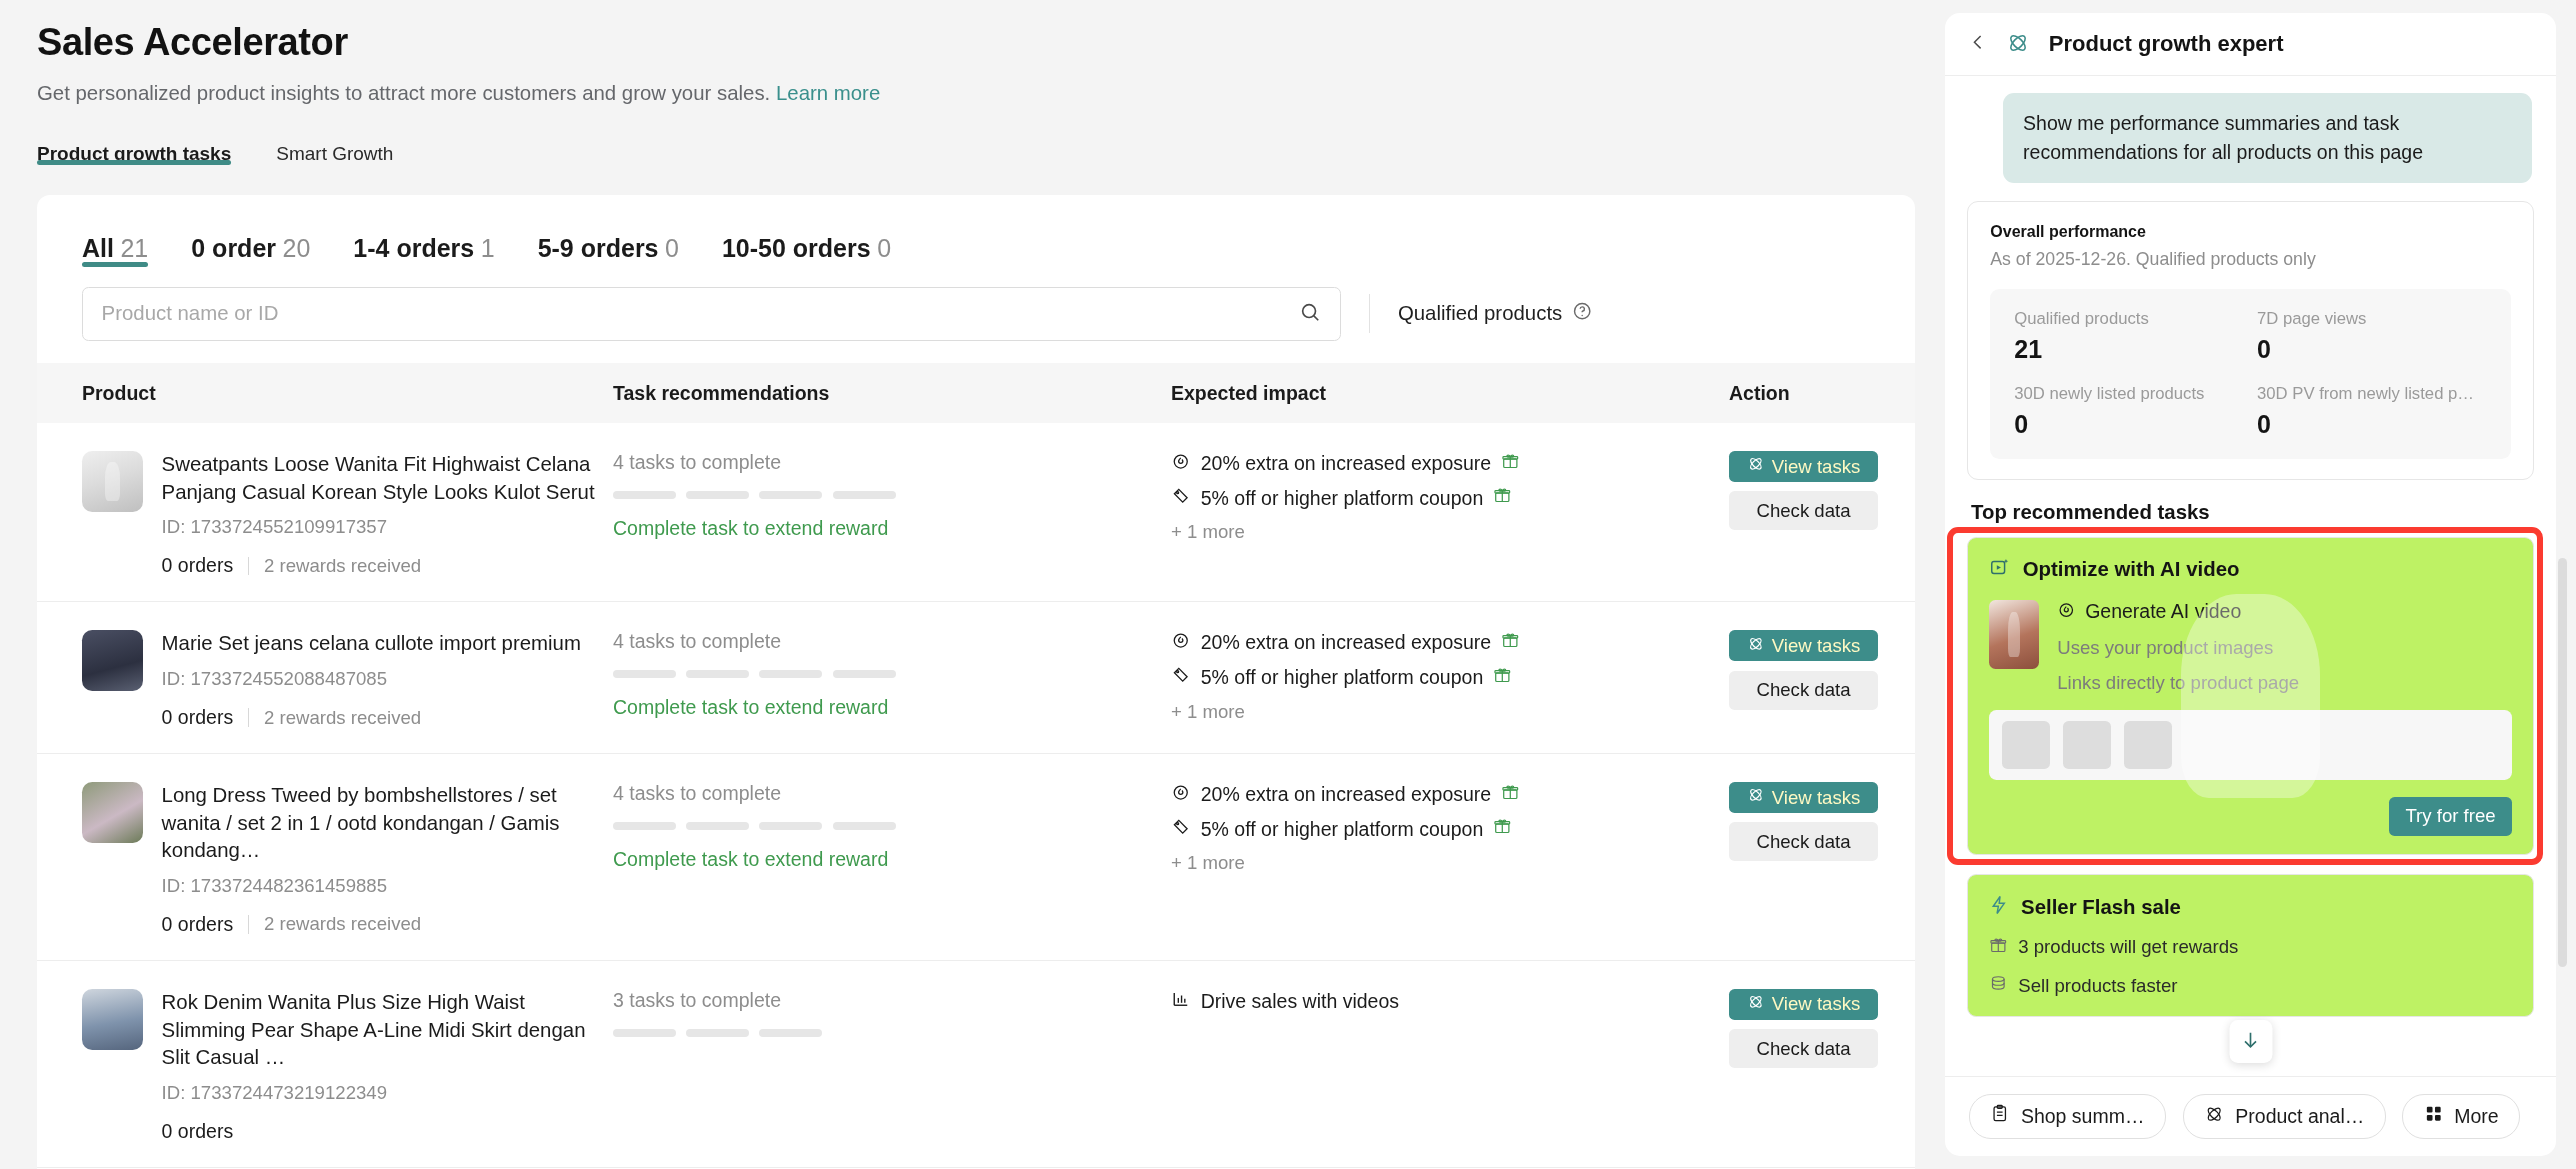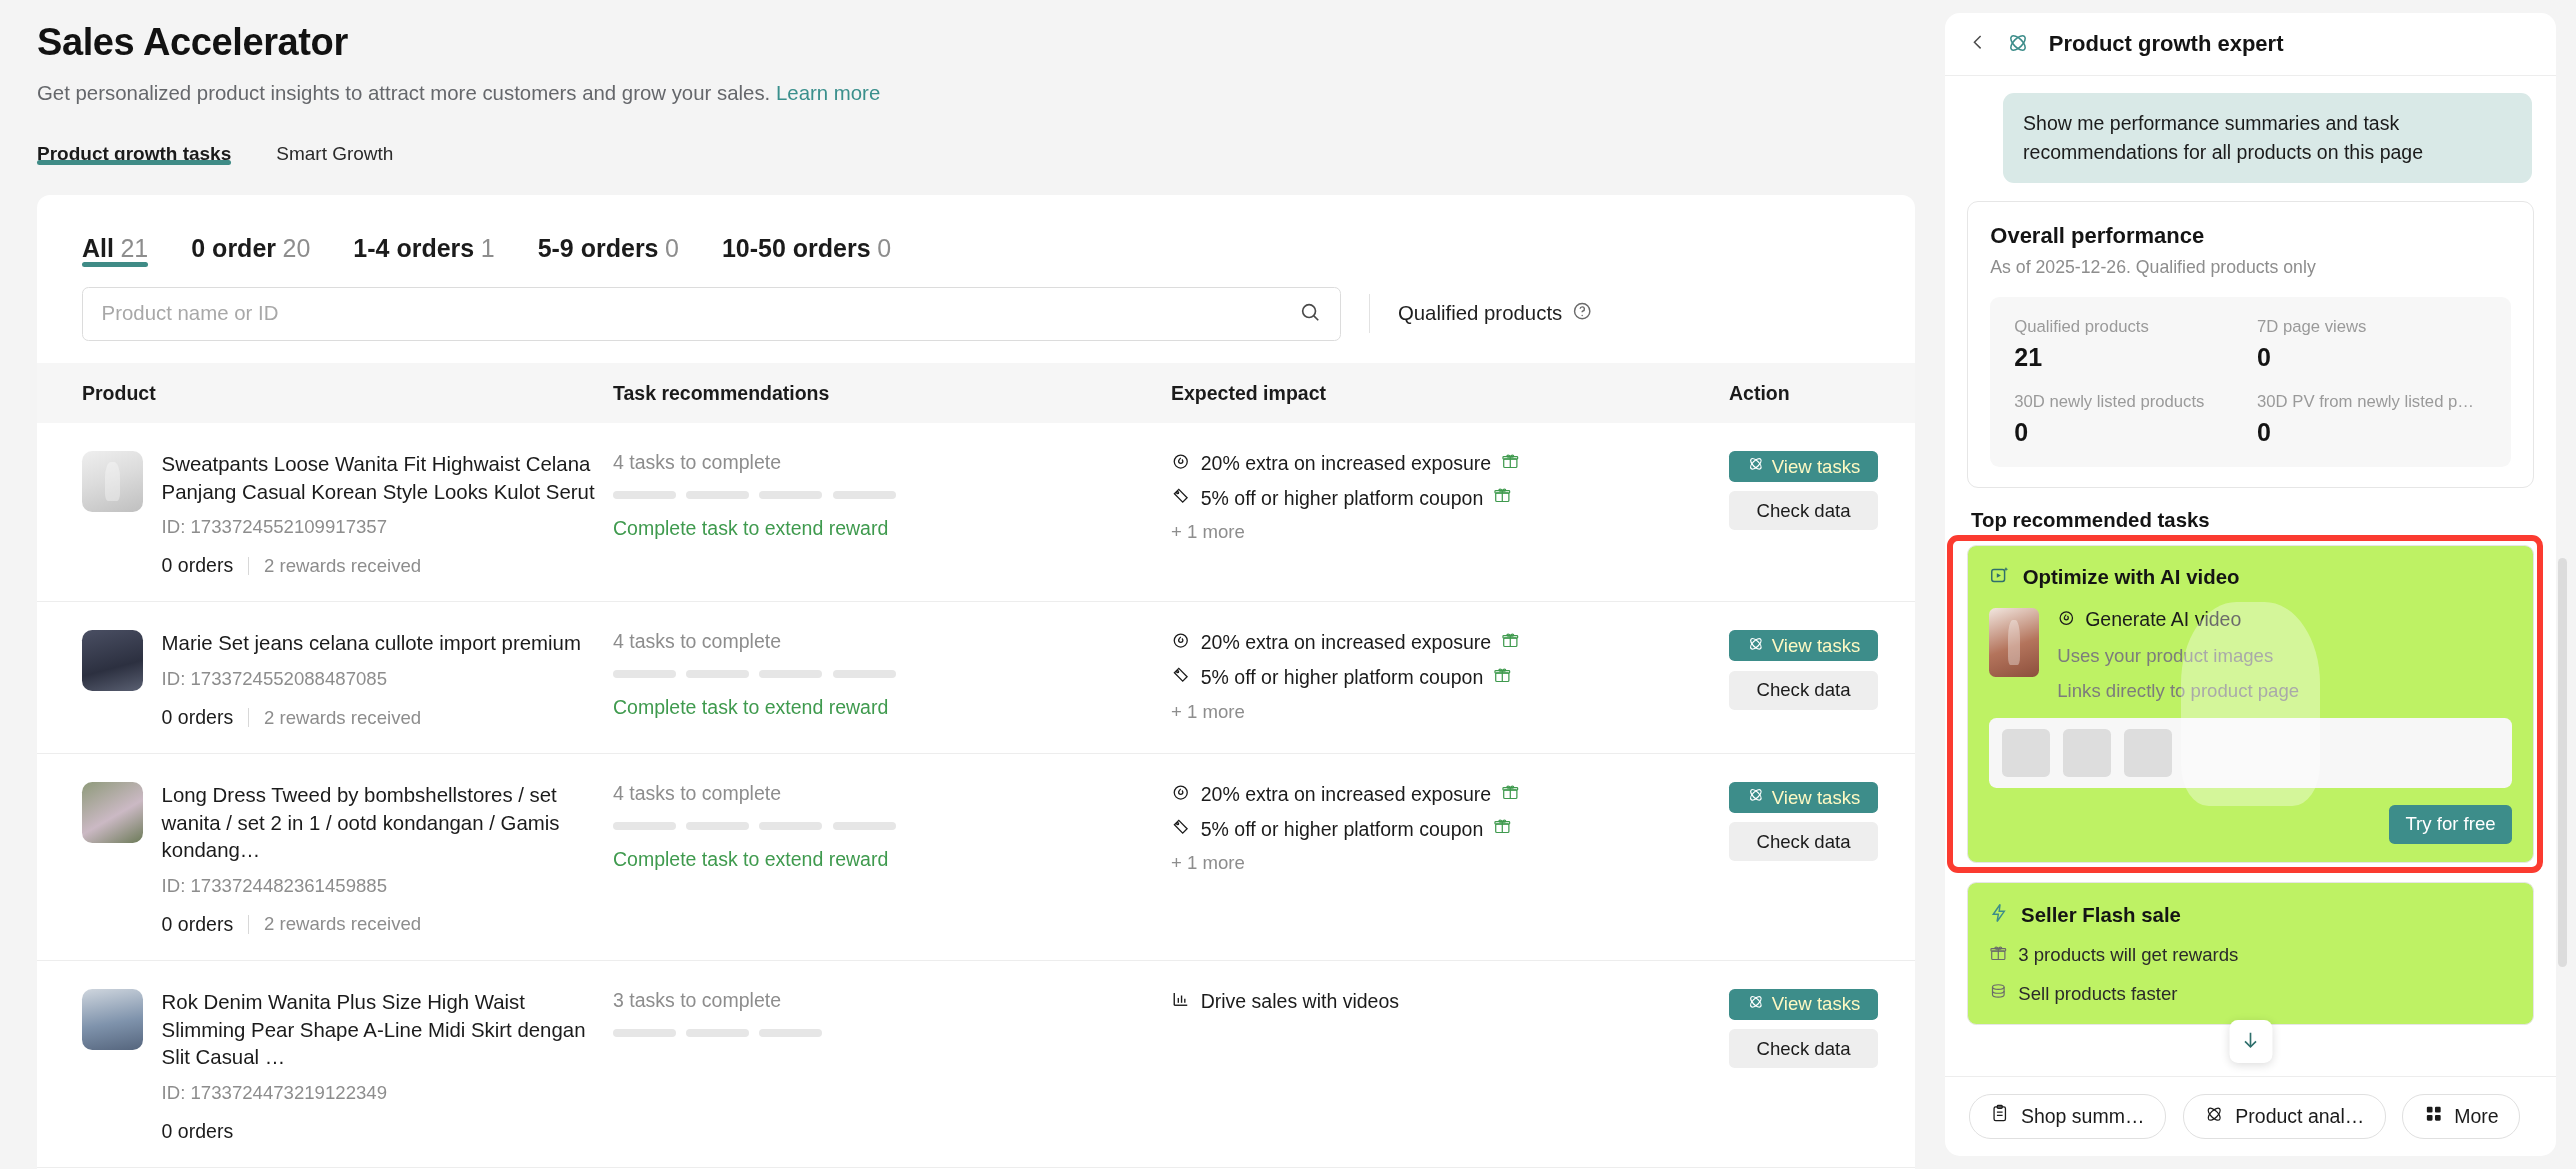--- a/index.html
+++ b/index.html
@@ -130,21 +130,21 @@
 
   .aside-body { flex: 1; overflow: hidden; position: relative; padding: 0 16.7px; }
 
   .bubble {
     background: #d9e9e7; border-radius: 11px; margin: 16.7px 7.4px 0 41px;
     padding: 16.7px 20.4px; font-size: 19.5px; line-height: 1.45; color: #1b1b1b;
   }
   .perf-card {
     border: 0.9px solid #e6e6e6; border-radius: 11px; margin: 18.6px 5.6px 0 5.6px; padding: 20.4px 22px;
   }
-  .perf-title { font-size: 22px; font-weight: bold; color: #141414; }
+  .perf-title { font-size: 16px; font-weight: bold; color: #141414; }
   .perf-sub { font-size: 17.7px; color: #8d8d8d; margin-top: 8.4px; }
   .kpi-grid {
     margin-top: 18.6px; background: #f7f7f7; border-radius: 9.3px; padding: 20.4px 24px;
     display: grid; grid-template-columns: 1fr 1fr; gap: 20.4px 13px;
   }
   .kpi-label { font-size: 16.7px; color: #9a9a9a; white-space: nowrap; overflow: hidden; text-overflow: ellipsis; }
   .kpi-value { font-size: 25px; font-weight: bold; color: #141414; margin-top: 5.6px; }
 
   .sec-title { font-size: 20.4px; font-weight: bold; color: #141414; margin: 20.4px 0 0 9.3px; }
 

